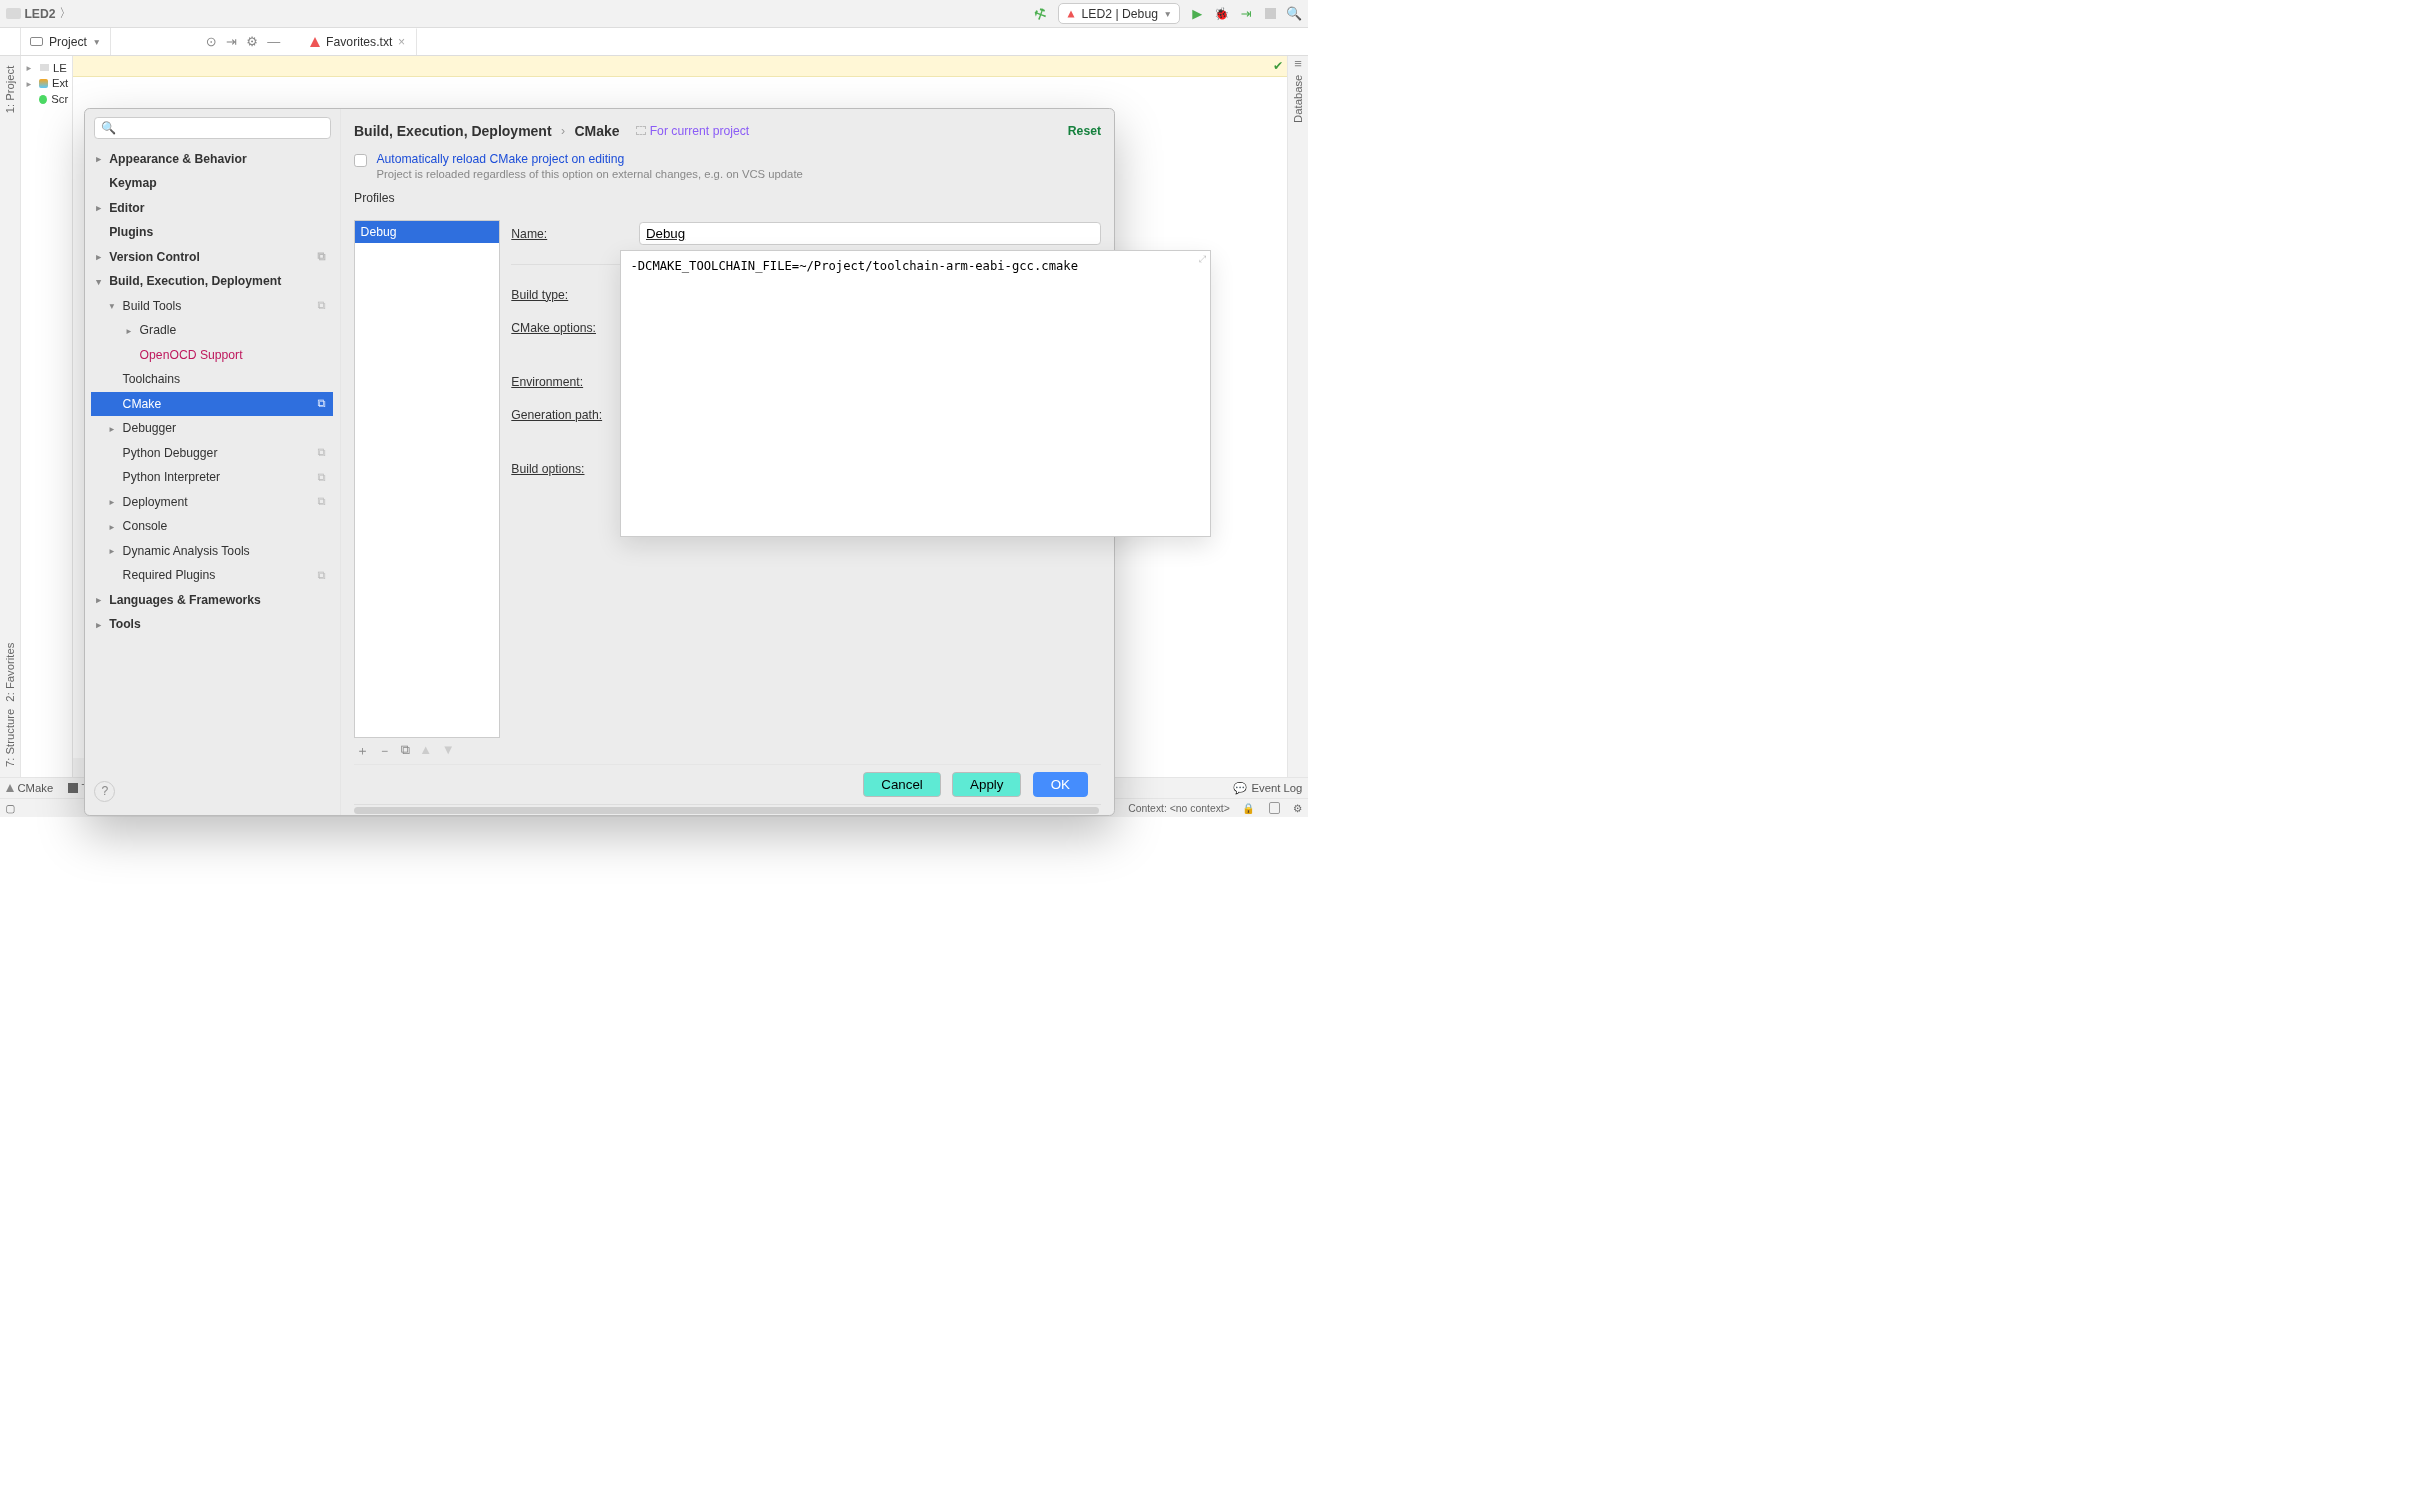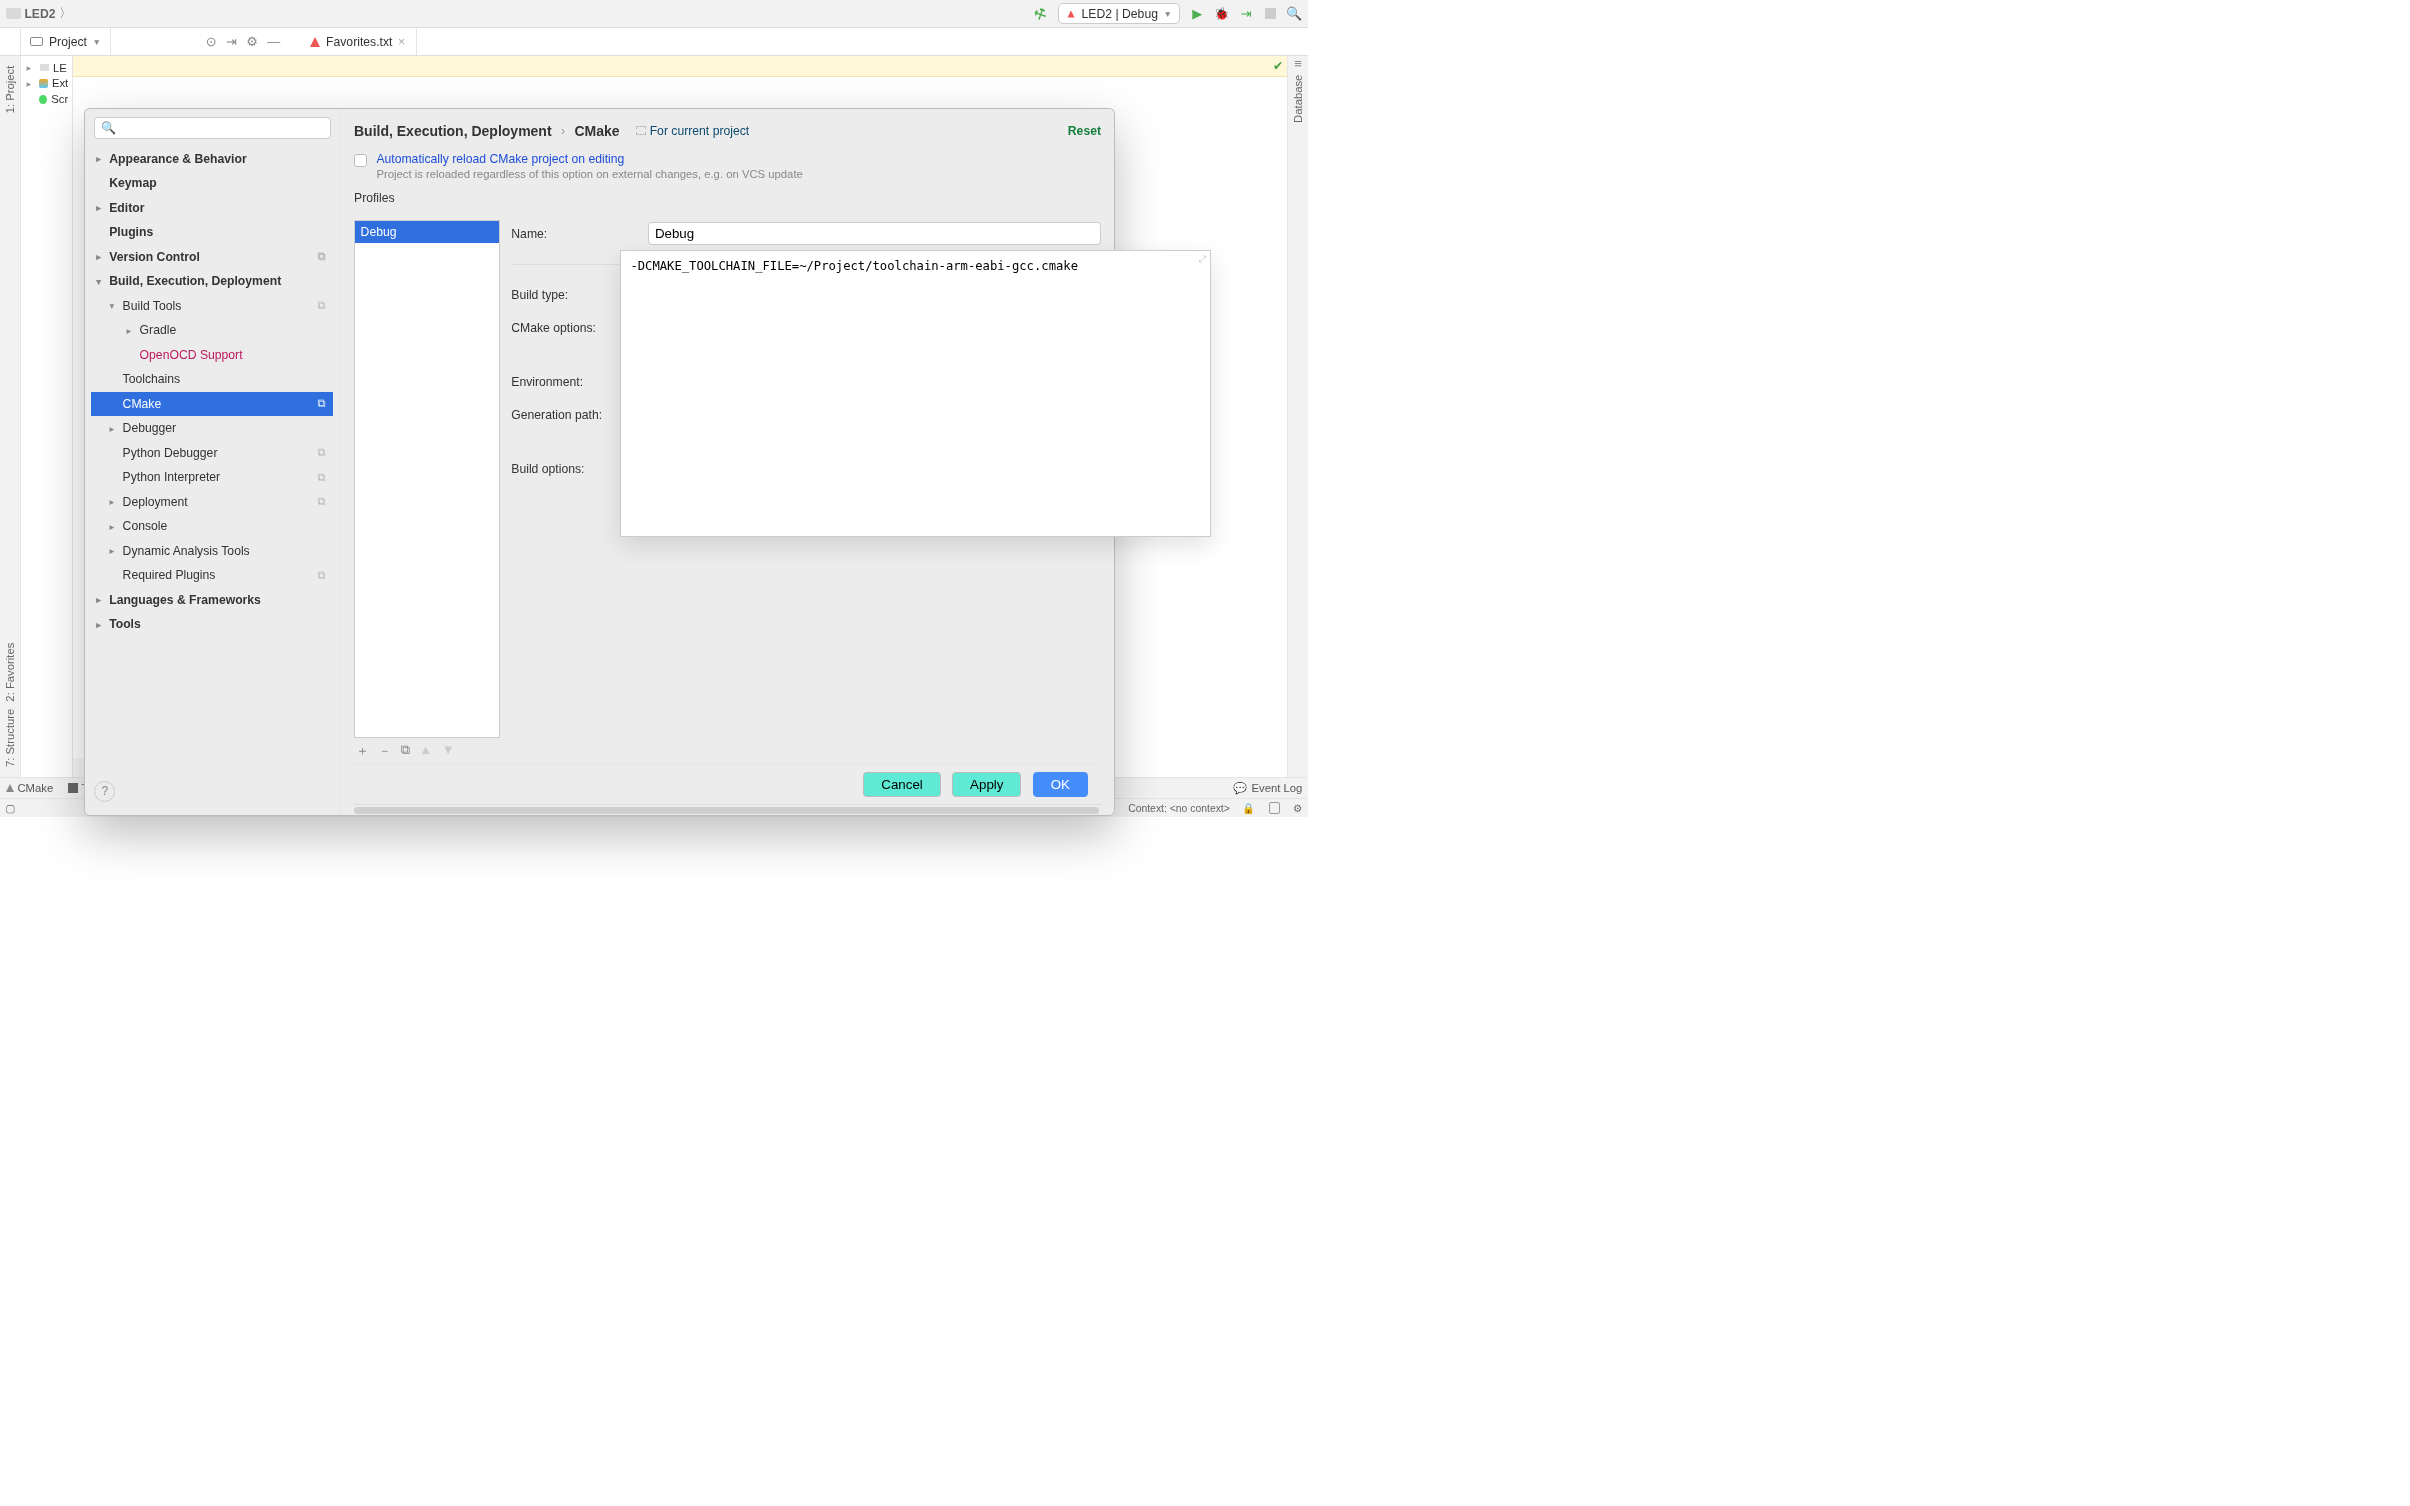--- a/index.html
+++ b/index.html
@@ -70,35 +70,35 @@
   .tree-item.sel { background:#2f6fde; color:#fff; }
   .tree-item.sel .copy { color:#e6efff; }
   .tree-item.lvl1 { padding-left:19px; }
   .tree-item.lvl2 { padding-left:36px; }
   .tree-item.link { color:#be185d; }
 
   .pref-main { flex:1; display:flex; flex-direction:column; padding:9.4px 13px 0 13px; position:relative; }
   .crumb-row { display:flex; align-items:center; gap:9.4px; height:24.5px; }
   .crumb-row strong { font-weight:600; font-size:14px; }
   .crumb-sep { color:#999; }
-  .proj-scope { color:#0c4a6e; display:flex; align-items:center; gap:3.8px; font-size:12.2px; margin-left:7.5px; }
+  .proj-scope { color:#8b5cf6; display:flex; align-items:center; gap:3.8px; font-size:12.2px; margin-left:7.5px; }
   .proj-scope .pico { width:9.4px; height:9.4px; border:0.9px dashed #bbb; }
   .reset { margin-left:auto; color:#15803d; font-weight:700; }
   .autorow { display:flex; align-items:flex-start; gap:9.4px; margin-top:9.4px; }
   .autorow .cb { width:13px; height:13px; border:0.9px solid #bbb; border-radius:2.8px; background:#fff; margin-top:1.9px; }
   .autorow .lbl { color:#1d4ed8; }
   .autorow .sub { color:#888; font-size:11.3px; margin-top:1.9px; }
 
   .profiles-row { display:flex; margin-top:15px; gap:11.3px; flex:1; min-height:0; }
   .profiles-left { width:146px; display:flex; flex-direction:column; }
   .plist { flex:1; border:0.9px solid #ccc; background:#fff; }
   .plist-item { padding:3.8px 5.6px; background:#2f6fde; color:#fff; }
   .plist-toolbar { display:flex; gap:9.4px; padding:3.8px 1.9px; color:#888; font-size:13px; }
   .prof-form { flex:1; display:flex; flex-direction:column; gap:15px; padding-top:1.9px; }
-  .row { display:flex; align-items:center; gap:24px; }
+  .row { display:flex; align-items:center; gap:15px;text-decoration:underline; }
   .row label { width:113px; color:#333; }
   .row input[type=text], .row .inp-like { flex:1; border:0.9px solid #ccc; border-radius:3.8px; padding:3.8px 5.6px; background:#fff; height:22.6px; }
   .select-like { display:flex; align-items:center; border:0.9px solid #ccc; border-radius:3.8px; height:22.6px; background:#fff; }
   .select-like span { flex:1; padding:0 5.6px; }
   .stepper { width:17px; height:21px; background:#4a90f7; border-top-right-radius:2.8px; border-bottom-right-radius:2.8px; display:flex; flex-direction:column; align-items:center; justify-content:center; color:#fff; font-size:6.6px; line-height:6.6px; }
   .half-field { display:flex; align-items:center; gap:9.4px; }
   .sep-line { height:0.9px; background:#ddd; margin:3.8px 0; }
   .hint { color:#ccc; font-size:11.3px; }
 
   .cmake-popup { position:absolute; left:279px; top:141px; width:591px; height:287px; background:#fff; border:0.9px solid #ccc; box-shadow:0 9.4px 23.5px rgba(0,0,0,0.12); display:flex; flex-direction:column; }

